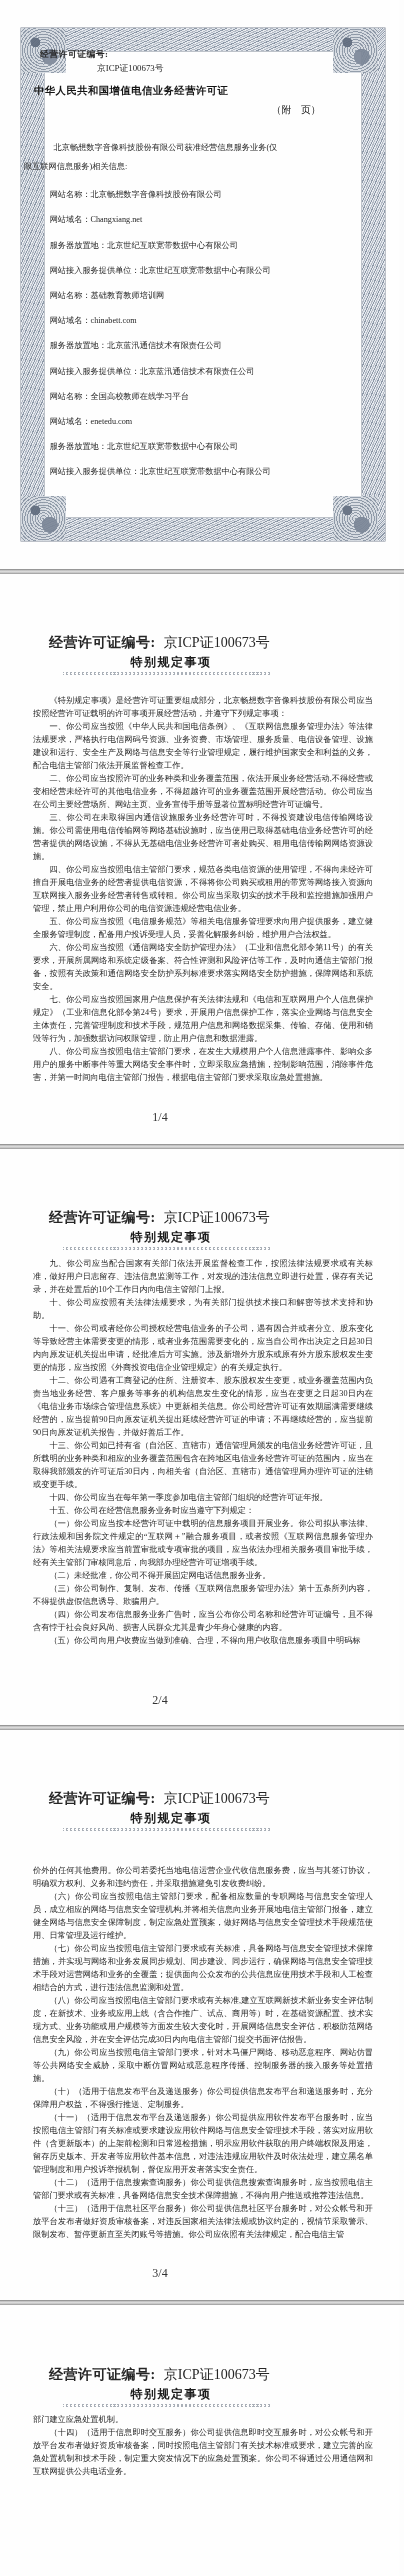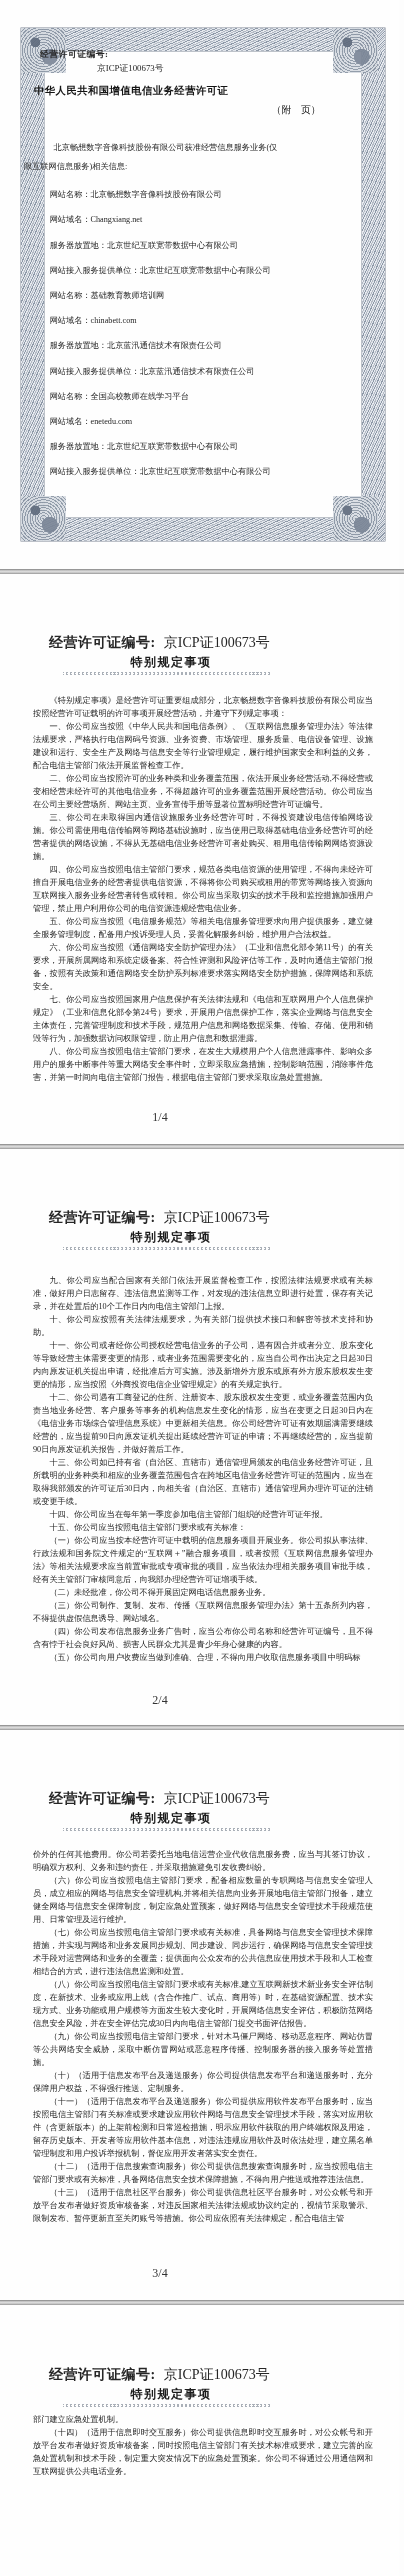--- a/index.html
+++ b/index.html
@@ -103,46 +103,46 @@
   </section>
 
   <div class="divider" style="top:1144px"></div>
 
   <section class="page" style="top:1149px;height:575px">
     <div class="sp-hdr">
       <span class="lbl">经营许可证编号:</span><span class="num">京ICP证100673号</span>
     </div>
     <h2 class="sp-title">特别规定事项</h2>
     <div class="zigzag"></div>
-    <div class="sp-body" style="top:125px">
+    <div class="sp-body" style="top:108px">
       <p>九、你公司应当配合国家有关部门依法开展监督检查工作，按照法律法规要求或有关标准，做好用户日志留存、违法信息监测等工作，对发现的违法信息立即进行处置，保存有关记录，并在处置后的10个工作日内向电信主管部门上报。</p>
       <p>十、你公司应按照有关法律法规要求，为有关部门提供技术接口和解密等技术支持和协助。</p>
       <p>十一、你公司或者经你公司授权经营电信业务的子公司，遇有因合并或者分立、股东变化等导致经营主体需要变更的情形，或者业务范围需要变化的，应当自公司作出决定之日起30日内向原发证机关提出申请，经批准后方可实施。涉及新增外方股东或原有外方股东股权发生变更的情形，应当按照《外商投资电信企业管理规定》的有关规定执行。</p>
       <p>十二、你公司遇有工商登记的住所、注册资本、股东股权发生变更，或业务覆盖范围内负责当地业务经营、客户服务等事务的机构信息发生变化的情形，应当在变更之日起30日内在《电信业务市场综合管理信息系统》中更新相关信息。你公司经营许可证有效期届满需要继续经营的，应当提前90日向原发证机关提出延续经营许可证的申请；不再继续经营的，应当提前90日向原发证机关报告，并做好善后工作。</p>
       <p>十三、你公司如已持有省（自治区、直辖市）通信管理局颁发的电信业务经营许可证，且所载明的业务种类和相应的业务覆盖范围包含在跨地区电信业务经营许可证的范围内，应当在取得我部颁发的许可证后30日内，向相关省（自治区、直辖市）通信管理局办理许可证的注销或变更手续。</p>
       <p>十四、你公司应当在每年第一季度参加电信主管部门组织的经营许可证年报。</p>
-      <p>十五、你公司应当按照电信主管部门要求或有关标准：</p>
+      <p>十五、你公司在经营信息服务业务时应当遵守下列规定：</p>
       <p>（一）你公司应当按本经营许可证中载明的信息服务项目开展业务。你公司拟从事法律、行政法规和国务院文件规定的“互联网＋”融合服务项目，或者按照《互联网信息服务管理办法》等相关法规要求应当前置审批或专项审批的项目，应当依法办理相关服务项目审批手续，经有关主管部门审核同意后，向我部办理经营许可证增项手续。</p>
       <p>（二）未经批准，你公司不得开展固定网电话信息服务业务。</p>
-      <p>（三）你公司制作、复制、发布、传播《互联网信息服务管理办法》第十五条所列内容，不得提供虚假信息诱导、网站域名。</p>
+      <p>（三）你公司制作、复制、发布、传播《互联网信息服务管理办法》第十五条所列内容，不得提供虚假信息诱导、欺骗用户。</p>
       <p>（四）你公司发布信息服务业务广告时，应当公布你公司名称和经营许可证编号，且不得含有悖于社会良好风尚、损害人民群众尤其是青少年身心健康的内容。</p>
       <p>（五）你公司向用户收费应当做到准确、合理，不得向用户收取信息服务项目中明码标</p>
     </div>
     <div class="pageno" style="top:544px">2/4</div>
   </section>
 
   <div class="divider" style="top:1725px"></div>
 
   <section class="page" style="top:1730px;height:570px">
     <div class="sp-hdr">
       <span class="lbl">经营许可证编号:</span><span class="num">京ICP证100673号</span>
     </div>
     <h2 class="sp-title">特别规定事项</h2>
     <div class="zigzag"></div>
-    <div class="sp-body" style="top:118px">
+    <div class="sp-body" style="top:134px">
       <p class="cont">价外的任何其他费用。你公司若委托当地电信运营企业代收信息服务费，应当与其签订协议，明确双方权利、义务和违约责任，并采取措施避免引发收费纠纷。</p>
       <p>（六）你公司应当按照电信主管部门要求，配备相应数量的专职网络与信息安全管理人员，成立相应的网络与信息安全管理机构,并将相关信息向业务开展地电信主管部门报备，建立健全网络与信息安全保障制度，制定应急处置预案，做好网络与信息安全管理技术手段规范使用、日常管理及运行维护。</p>
       <p>（七）你公司应当按照电信主管部门要求或有关标准，具备网络与信息安全管理技术保障措施，并实现与网络和业务发展同步规划、同步建设、同步运行，确保网络与信息安全管理技术手段对运营网络和业务的全覆盖；提供面向公众发布的公共信息应使用技术手段和人工检查相结合的方式，进行违法信息监测和处置。</p>
       <p>（八）你公司应当按照电信主管部门要求或有关标准,建立互联网新技术新业务安全评估制度，在新技术、业务或应用上线（含合作推广、试点、商用等）时，在基础资源配置、技术实现方式、业务功能或用户规模等方面发生较大变化时，开展网络信息安全评估，积极防范网络信息安全风险，并在安全评估完成30日内向电信主管部门提交书面评估报告。</p>
       <p>（九）你公司应当按照电信主管部门要求，针对木马僵尸网络、移动恶意程序、网站仿冒等公共网络安全威胁，采取中断仿冒网站或恶意程序传播、控制服务器的接入服务等处置措施。</p>
       <p>（十）（适用于信息发布平台及递送服务）你公司提供信息发布平台和递送服务时，充分保障用户权益，不得强行推送、定制服务。</p>
       <p>（十一）（适用于信息发布平台及递送服务）你公司提供应用软件发布平台服务时，应当按照电信主管部门有关标准或要求建设应用软件网络与信息安全管理技术手段，落实对应用软件（含更新版本）的上架前检测和日常巡检措施，明示应用软件获取的用户终端权限及用途，留存历史版本、开发者等应用软件基本信息，对违法违规应用软件及时依法处理，建立黑名单管理制度和用户投诉举报机制，督促应用开发者落实安全责任。</p>
       <p>（十二）（适用于信息搜索查询服务）你公司提供信息搜索查询服务时，应当按照电信主管部门要求或有关标准，具备网络信息安全技术保障措施，不得向用户推送或推荐违法信息。</p>
       <p>（十三）（适用于信息社区平台服务）你公司提供信息社区平台服务时，对公众帐号和开放平台发布者做好资质审核备案，对违反国家相关法律法规或协议约定的，视情节采取警示、限制发布、暂停更新直至关闭账号等措施。你公司应依照有关法律规定，配合电信主管</p>
     </div>

